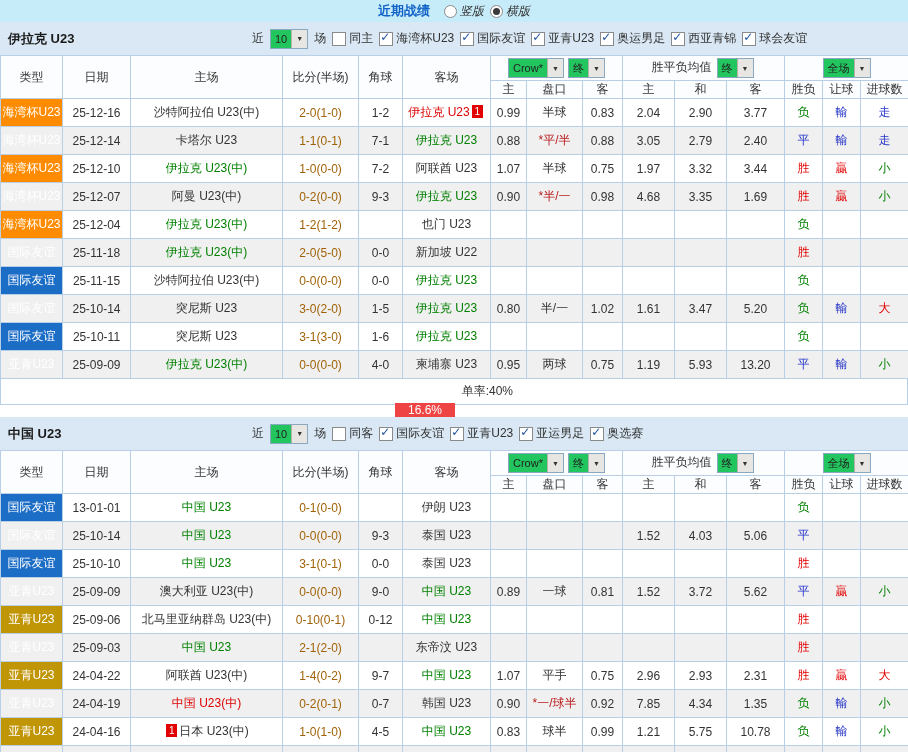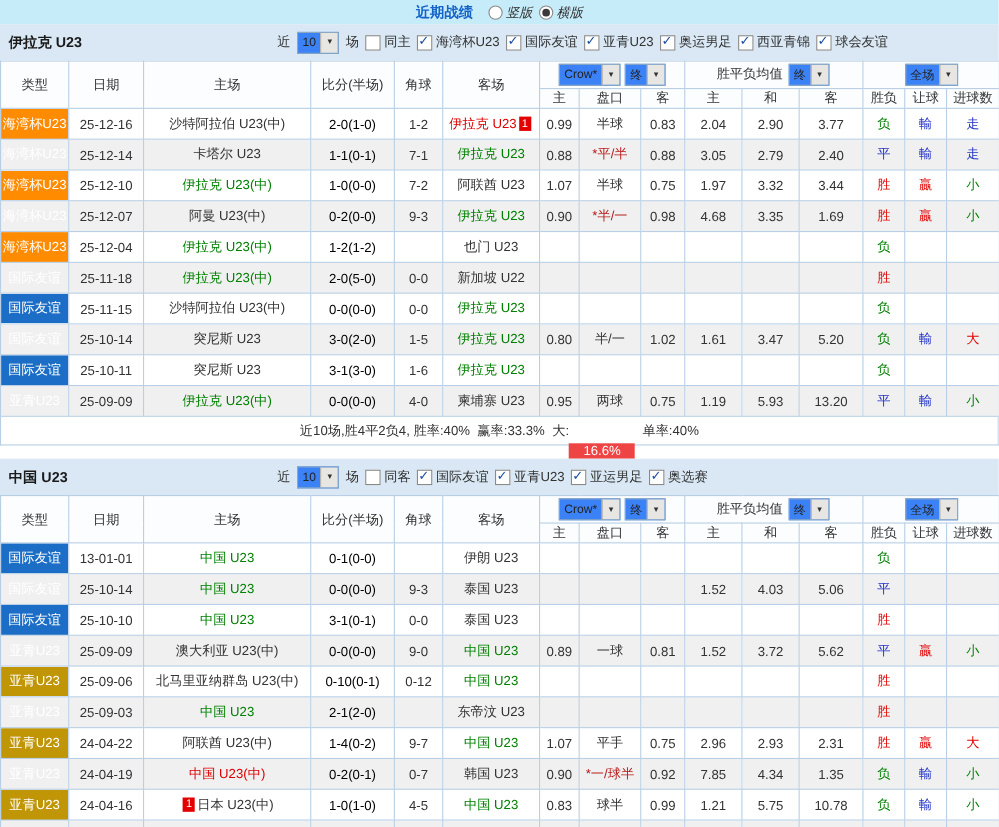--- a/index.html
+++ b/index.html
@@ -8,42 +8,42 @@
   .topbar{height:22px;background:#c6ebf9;display:flex;align-items:center;justify-content:center;gap:6px;}
   .title{color:#1464c8;font-weight:bold;font-size:13px;margin-right:8px;}
   .radw{display:inline-flex;align-items:center;gap:3px;cursor:pointer;font-style:italic;}
   .radio{width:11px;height:11px;border-radius:50%;border:1px solid #8a8a8a;background:#fff;position:relative;display:inline-block;}
   .radio.on::after{content:"";position:absolute;left:2px;top:2px;right:2px;bottom:2px;border-radius:50%;background:#3a3a3a;}
   .section + .section{margin-top:12px;}
   .secbar{height:33px;background:#d9e8f4;display:flex;align-items:center;position:relative;}
   .team{position:absolute;left:8px;font-weight:bold;font-size:13px;color:#1a1a1a;}
   .controls{display:flex;align-items:center;gap:6px;margin-left:252px;}
   .lbl{font-size:12px;}
-  .sel{display:inline-flex;align-items:stretch;height:18px;border:1px solid #8aa8c0;background:#3b82f6;cursor:pointer;}
+  .sel{display:inline-flex;align-items:stretch;height:18px;border:1px solid #8aa8c0;background:#22c55e;cursor:pointer;}
   .sel .sv{display:flex;align-items:center;padding:0 4px;font-size:11px;color:#222;}
   .sel .sa{width:15px;background:#e8e6e2;border-left:1px solid #b5b2ac;display:flex;align-items:center;justify-content:center;font-size:7px;color:#333;}
   .cbw{display:inline-flex;align-items:center;gap:3px;cursor:pointer;}
   .cb{width:12px;height:12px;border:1px solid #8a8a8a;background:#fff;position:relative;display:inline-block;flex:none;}
   .cb.on::after{content:"\2713";position:absolute;left:0;top:-2px;font-size:12px;font-weight:bold;color:#1c4fa0;line-height:12px;}
   table.grid{border-collapse:collapse;table-layout:fixed;width:908px;}
   .grid th,.grid td{border:1px solid #b8cfe5;text-align:center;padding:0;overflow:hidden;white-space:nowrap;}
   .grid thead th{background:#fbfdfe;font-weight:normal;font-size:12px;color:#333;}
   .grid tr.h1 th{height:24px;}
   .grid tr.h2 th{height:17px;}
   .hsel .sel{vertical-align:middle;margin:0 2px;}
   .avg-lbl{margin-right:3px;}
   .grid tbody td{height:27px;background:#fff;}
   .grid tbody tr.alt td{background:#f0f0f0;}
   td.type{color:#fff;font-size:12px;}
   td.type.gulf{background:#ff8c00;}
   td.type.friendly{background:#1c6dc5;}
   td.type.asian{background:#c09606;}
   .t-green{color:#008000;}
   .t-red{color:#dd0000;}
-  .score-t{color:#000000;}
+  .score-t{color:#a16207;}
   .hcp-red{color:#b91c1c;}
   .res.r{color:#e30000;}
   .res.b{color:#2433c9;}
   .res.g{color:#008000;}
   .badge{display:inline-block;min-width:11px;height:13px;line-height:13px;background:#e30000;color:#fff;font-size:10px;margin:0 2px;vertical-align:1px;}
   .summary{height:25px;border:1px solid #b8cfe5;border-top:none;display:flex;align-items:center;justify-content:center;background:#fff;font-size:12px;}
   .summary span{white-space:pre;}
   .summary .hl{background:#ef4444;color:#fff;padding:0 13px;margin-top:36px;}
 </style>
 </head>
@@ -323,21 +323,20 @@
             <td class="num">1.19</td>
             <td class="num">5.93</td>
             <td class="num">13.20</td>
             <td class="res b">平</td>
             <td class="res b">輸</td>
             <td class="res g">小</td>
           </tr>
         </tbody>
       </table>
       <div class="summary">
-        <span>近10场,胜4平2负4, 胜率:40%  赢率:33.3%  大:</span>
         <span class="hl">16.6%</span>
         <span>  单率:40%</span>
       </div>
     </div>
     <div class="section">
       <div class="secbar">
         <span class="team">中国 U23</span>
         <div class="controls">
           <span class="lbl">近</span>
           <span class="sel">

